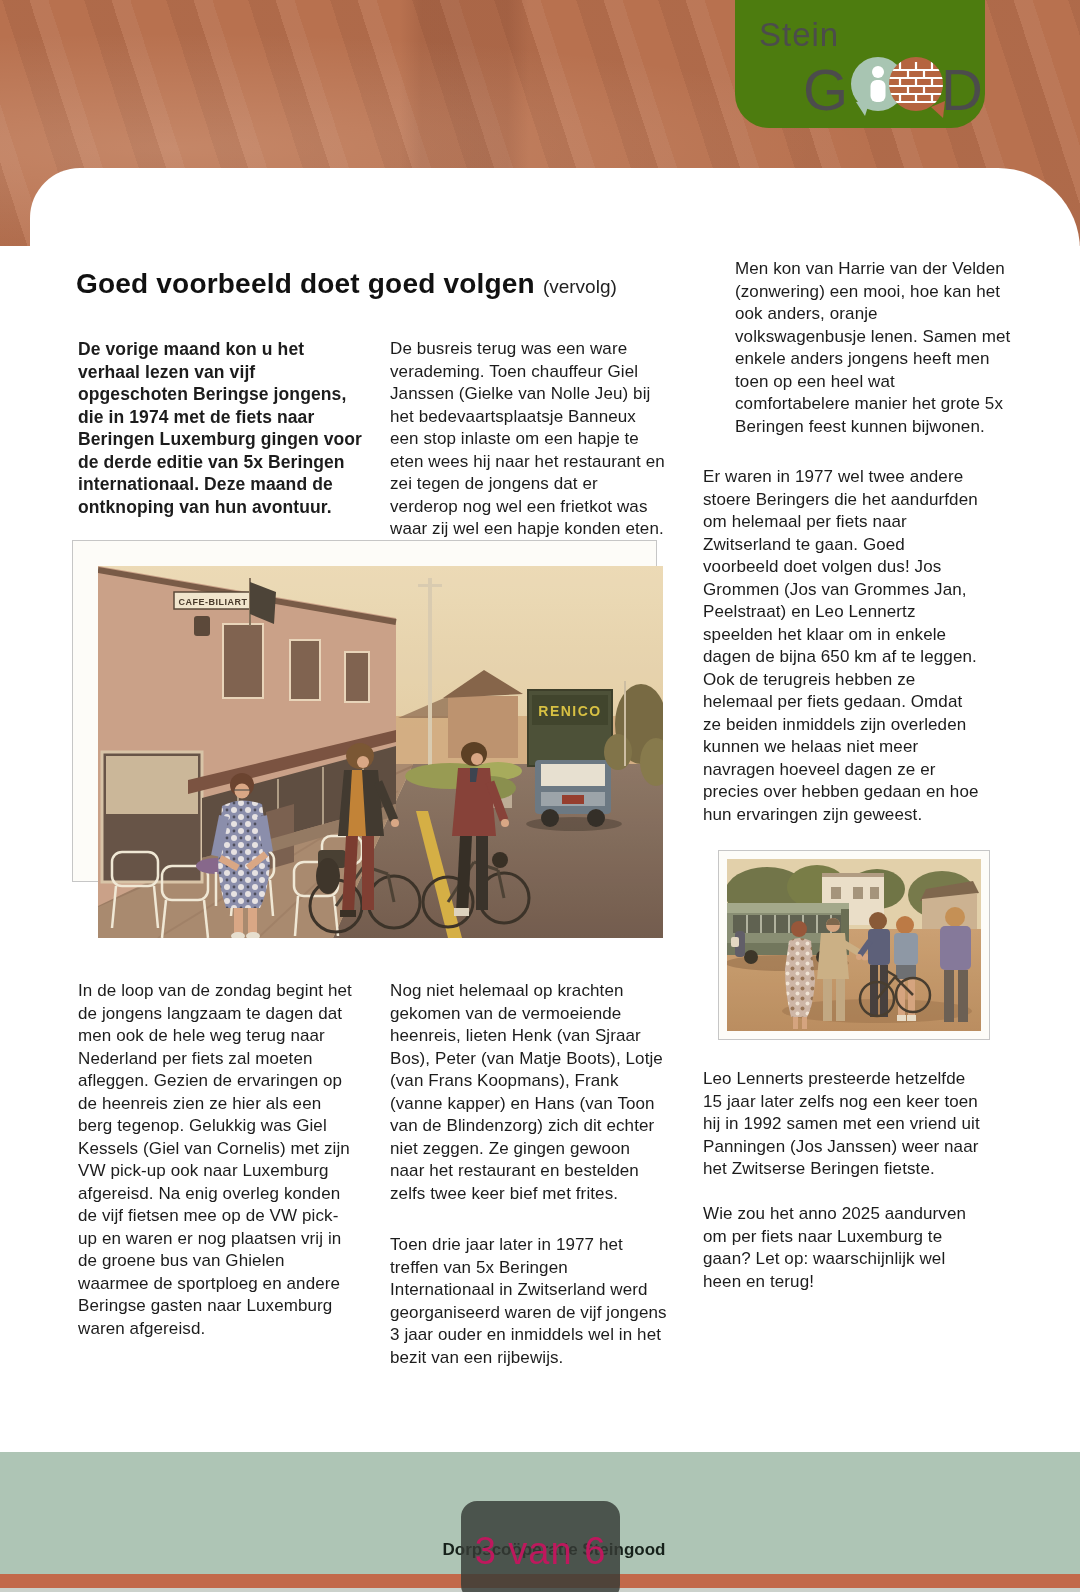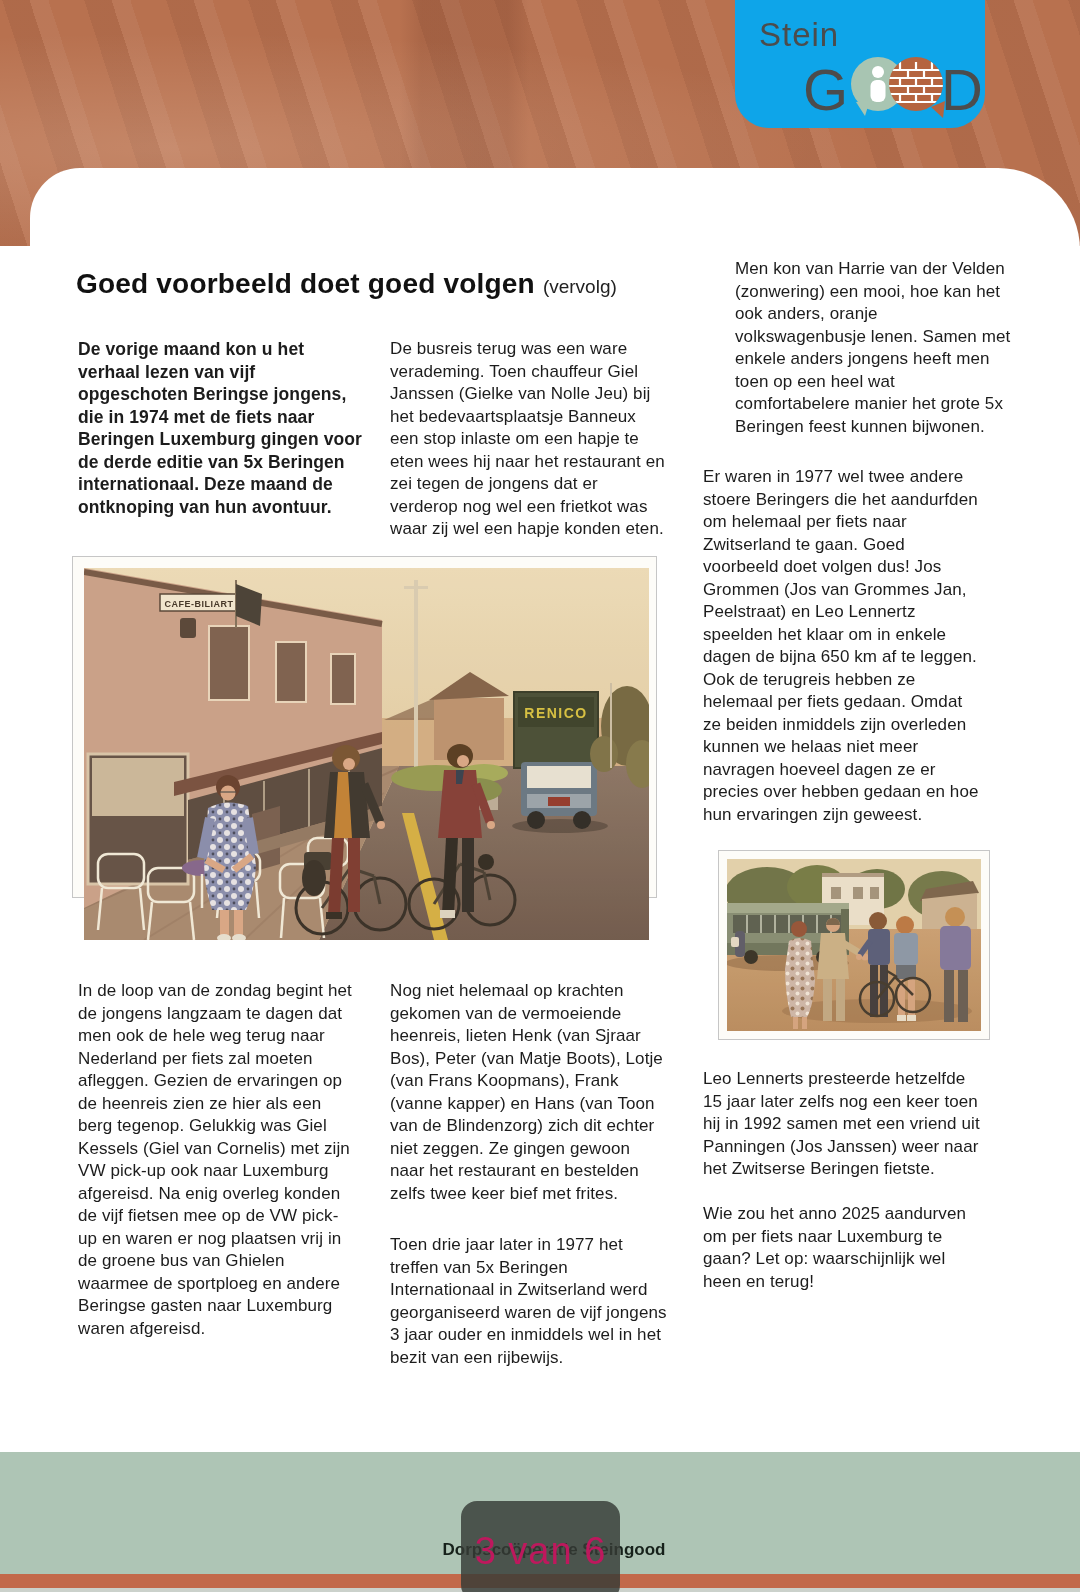--- a/index.html
+++ b/index.html
@@ -8,34 +8,34 @@
   
   .header{position:absolute;left:0;top:0;width:1080px;height:246px;background:#b8714f;z-index:1;
     background-image:
       radial-gradient(ellipse at 16% 60%, rgba(255,232,214,0.18), transparent 55%),
       linear-gradient(to right, transparent 37%, rgba(100,48,32,0.16) 39% 47%, transparent 49%),
       repeating-linear-gradient(72deg, rgba(92,44,28,0.10) 0 26px, rgba(255,255,255,0.05) 26px 44px, transparent 44px 78px);}
   .sheet{position:absolute;left:30px;top:168px;width:1050px;height:1284px;background:#ffffff;
          border-radius:50px 82px 0 0;z-index:2;}
   .masthead{position:absolute;left:76px;top:48px;z-index:3;color:#ffffff;font-weight:700;
             font-size:68px;letter-spacing:1px;}
-  .logo-box{position:absolute;left:735px;top:0;width:250px;height:128px;background:#0ea5e9;
+  .logo-box{position:absolute;left:735px;top:0;width:250px;height:128px;background:#4d7c0f;
             border-radius:0 0 34px 34px;z-index:3;}
   
   .content{position:absolute;left:0;top:0;width:1080px;height:1592px;z-index:3;}
   .article-title{position:absolute;left:76px;top:268px;font-size:28px;font-weight:700;color:#111;
                  letter-spacing:0.2px;white-space:nowrap;}
   .article-title .suffix{font-size:19px;font-weight:400;color:#222;letter-spacing:0;}
   .par{position:absolute;width:300px;font-size:17px;line-height:22.5px;color:#1c1c1c;
        white-space:pre-line;letter-spacing:0.1px;}
   .par.bold{font-weight:700;font-size:17.5px;}
   
   .photo{position:absolute;background:#fdfcf8;border:1px solid #c6c6c6;box-sizing:border-box;}
   .photo svg{display:block;}
-  .photo1{left:72px;top:556px;width:585px;height:342px;padding:11px;}
+  .photo1{left:72px;top:540px;width:585px;height:342px;padding:25px;}
   .photo2{left:718px;top:850px;width:272px;height:190px;padding:8px;}
   
   .footer{position:absolute;left:0;top:1452px;width:1080px;height:122px;background:#aec5b5;z-index:4;
           display:flex;flex-direction:column;justify-content:flex-end;align-items:center;
           padding-bottom:14px;box-sizing:border-box;}
   .footer .org{font-size:17px;font-weight:700;color:#16211a;margin-left:28px;}
   .footer .addr{font-size:17px;color:#1d2b22;margin-top:3px;}
   .strip-accent{position:absolute;left:0;top:1574px;width:1080px;height:14px;background:#c2694a;z-index:4;}
   .strip-base{position:absolute;left:0;top:1588px;width:1080px;height:4px;background:#cbd1cb;z-index:4;}
   

